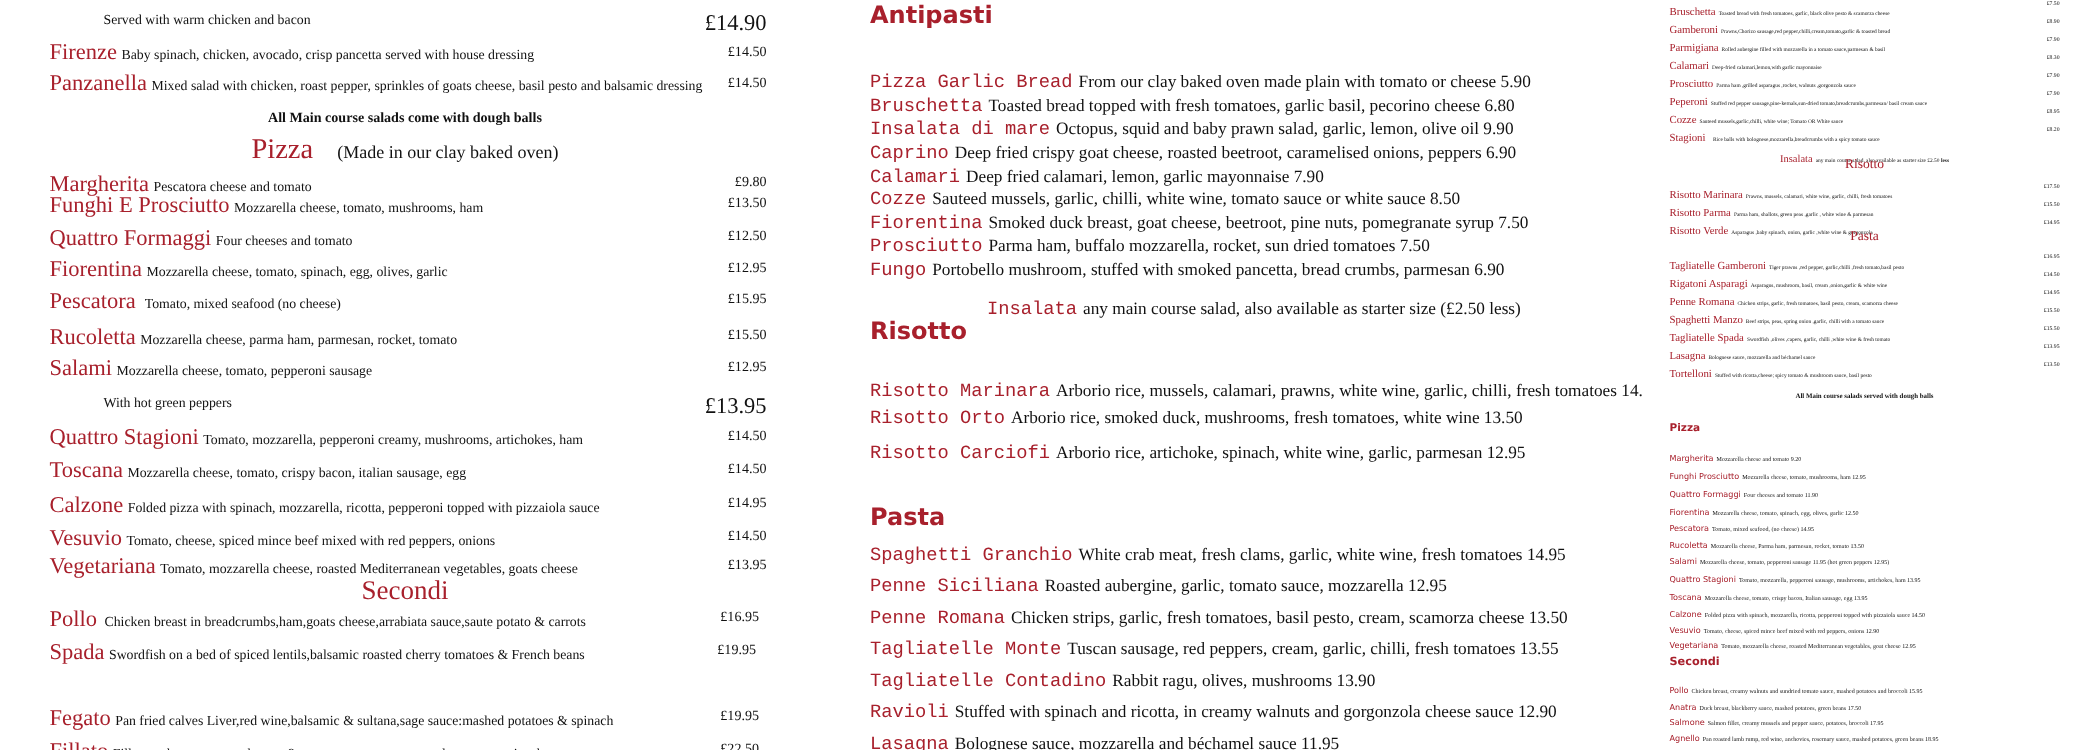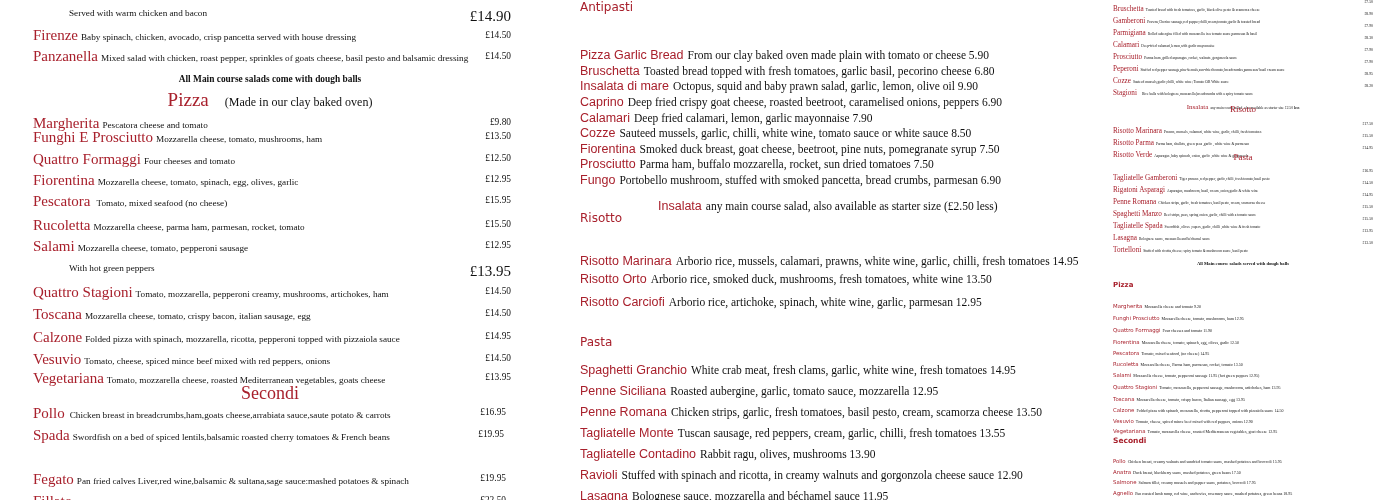--- a/index.html
+++ b/index.html
@@ -11,23 +11,23 @@
   #colL{left:0;width:540px;}
   .lrow{position:absolute;left:33px;width:478px;white-space:nowrap;}
   .lrow .n{font-size:15px;color:#a8202c;}
   .lrow .d{font-size:9.2px;margin-left:3px;}
   .lrow .p{position:absolute;right:0;top:50%;transform:translateY(-50%);font-size:9.4px;}
   .lsub{position:absolute;left:69px;font-size:9.2px;}
   .lsubp{position:absolute;right:29px;font-size:15px;}
   .center{position:absolute;left:0;width:540px;text-align:center;white-space:nowrap;}
   
   #colM{left:575px;width:520px;}
-  .mh{position:absolute;left:5px;font-size:12px;font-weight:normal;color:#a8202c;}
+  .mh{position:absolute;left:5px;font-size:16px;font-weight:bold;color:#a8202c;}
   .mrow{position:absolute;left:5px;white-space:nowrap;}
-  .mrow .n{font-family:Liberation Sans, sans-serif;font-size:12.5px;color:#a8202c;}
+  .mrow .n{font-family:Liberation Mono, monospace;font-size:12.5px;color:#a8202c;}
   .mrow .d{font-size:11.5px;margin-left:4px;}
   
   #colR{left:1108px;width:292px;}
   .rrow{position:absolute;left:5px;width:272px;white-space:nowrap;}
   .rrow .n{font-size:7.2px;color:#a8202c;}
   .rrow .d{font-size:3.6px;margin-left:2px;}
   .rrow .p{position:absolute;right:12px;top:50%;transform:translateY(-50%);font-size:3.8px;}
   .rc{position:absolute;left:0;width:270px;text-align:center;white-space:nowrap;}
   .rp{position:absolute;left:5px;white-space:nowrap;}
   .rp .n{font-family:"DejaVu Sans","Liberation Sans",sans-serif;font-size:5.4px;color:#a8202c;}

